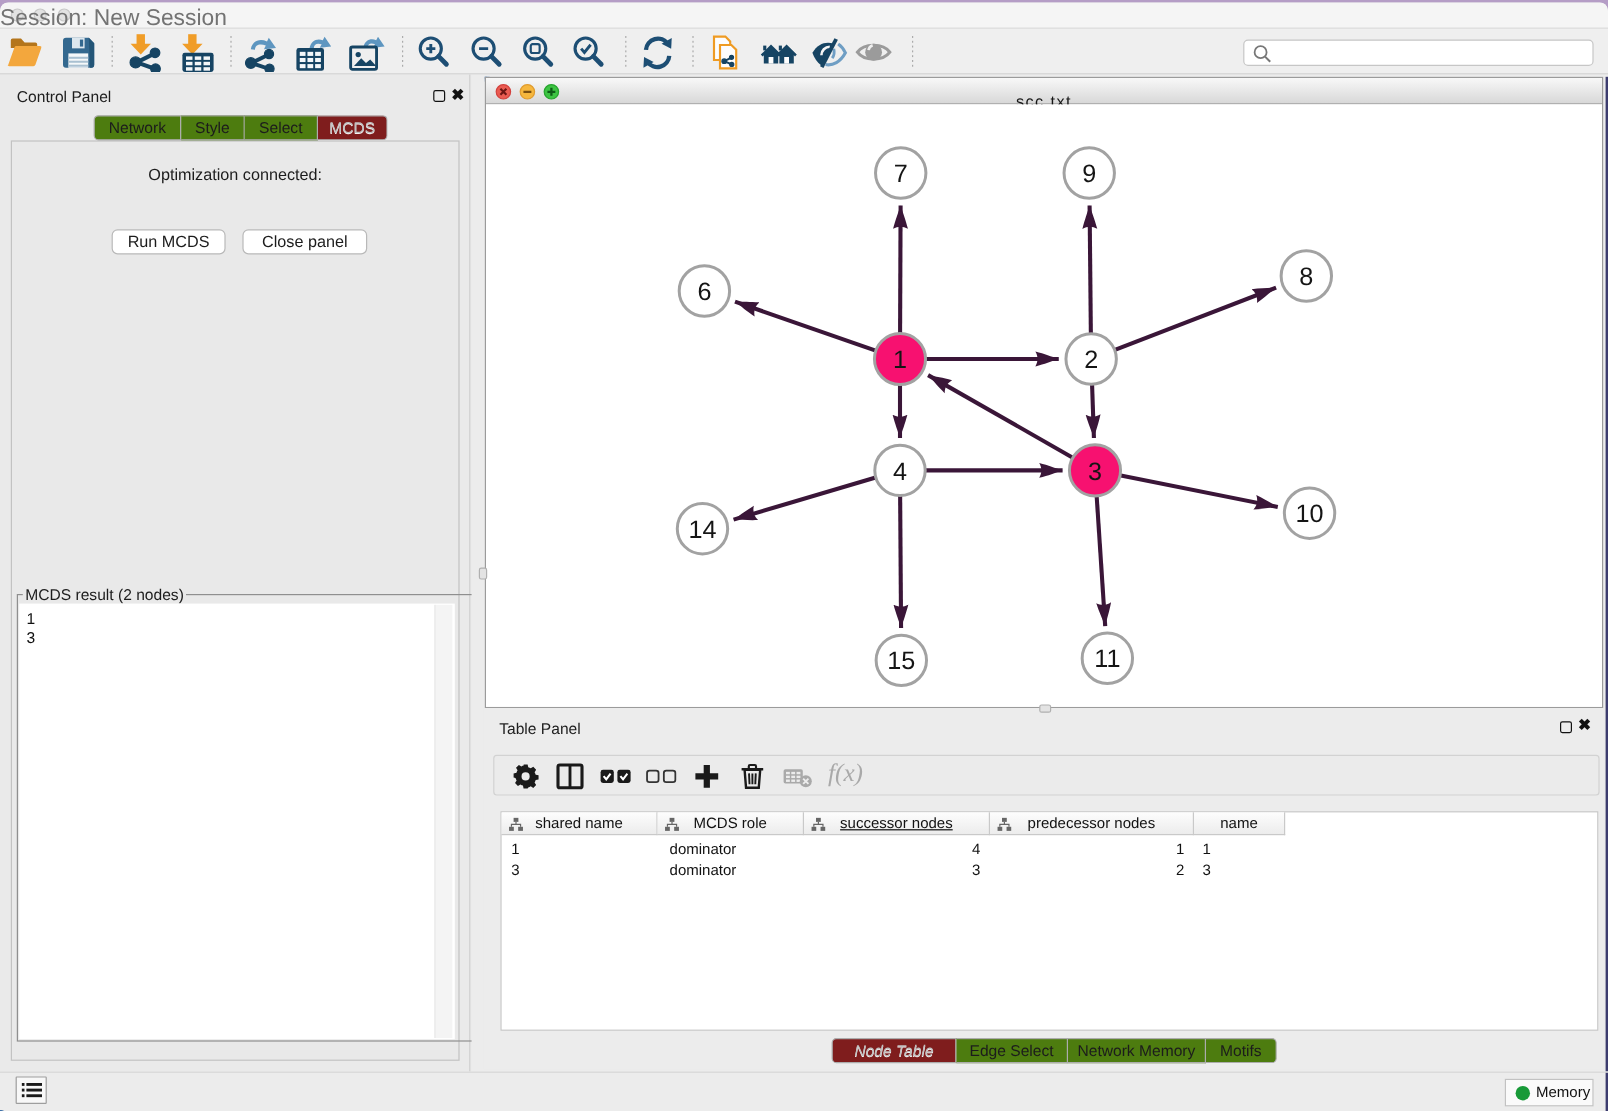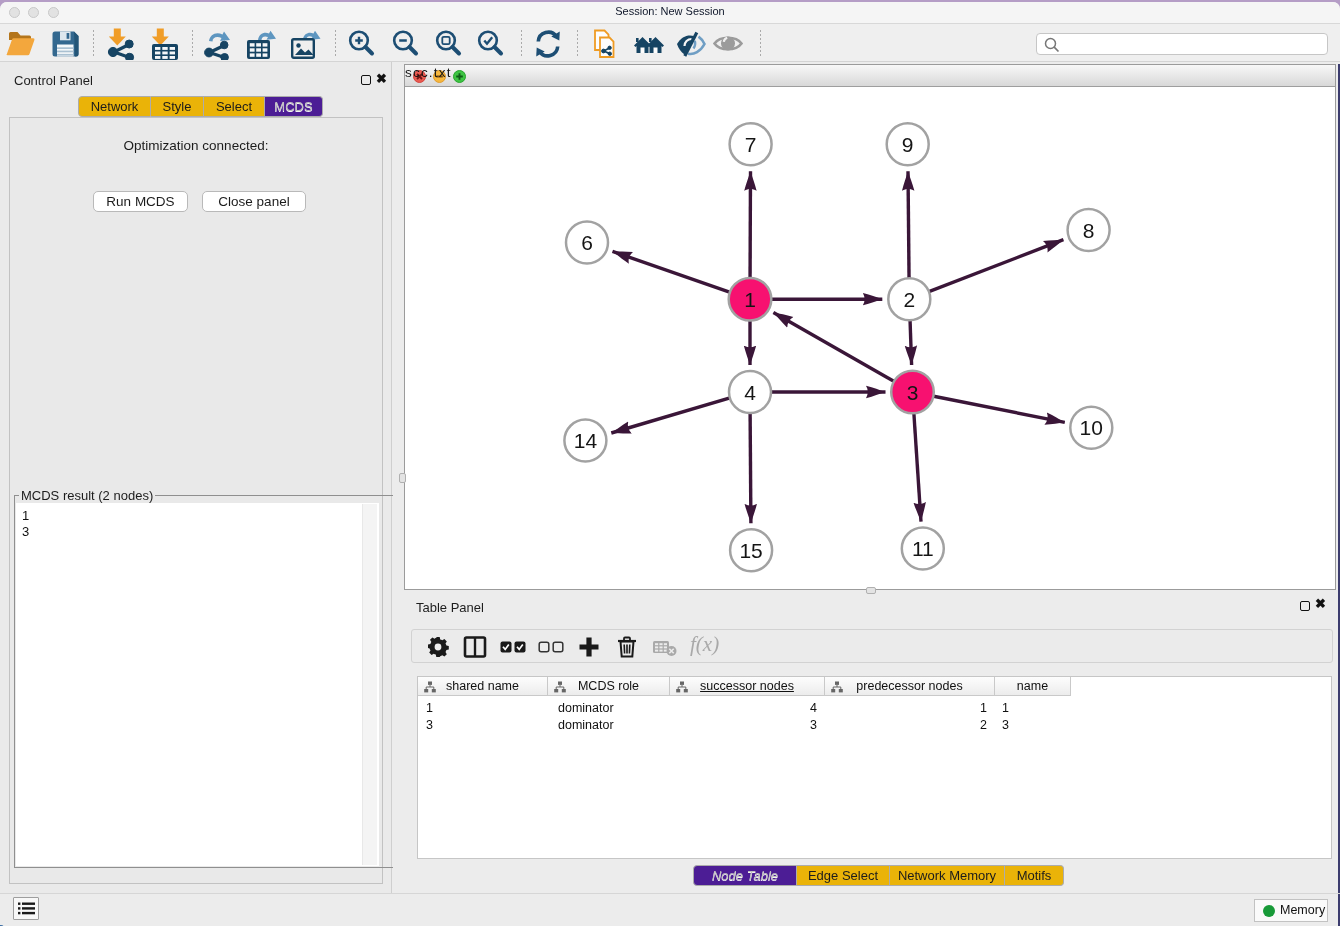--- a/index.html
+++ b/index.html
@@ -5,44 +5,44 @@
 * { margin:0; padding:0; box-sizing:border-box; }
 html,body { width:1340px; height:926px; overflow:hidden; }
 body { background:#b59dc6; font-family:"Liberation Sans", sans-serif; }
 .app { position:relative; width:1340px; height:926px; }
 .window { position:absolute; left:0; top:2px; width:1340px; height:924px;
   background:#ececec; border-radius:7px 7px 0 0; overflow:hidden; }
 .titlebar { position:absolute; left:0; top:0; width:100%; height:22px;
   background:#f5f5f5; border-bottom:1px solid #d8d8d8; }
 .tl-circle { position:absolute; top:5px; width:11px; height:11px; border-radius:50%;
   background:#e2e2e2; border:1px solid #c8c8c8; }
-.wtitle { position:absolute; top:3px; left:0; width:100%; text-align:center;
-  font-size:11px; color:#0f172a; }
+.wtitle { position:absolute; top:3px; left:0; width:100%; text-align:left;
+  font-size:19px; color:#737373; }
 .toolbar { position:absolute; left:0; top:22px; width:100%; height:38px; z-index:5;
   background:#efefef; border-bottom:1px solid #d4d4d4; }
 .tbi { position:absolute; top:4px; }
 .tbsep { position:absolute; top:6px; width:1px; height:26px;
   background-image:linear-gradient(#aaa 40%, rgba(0,0,0,0) 0%);
   background-size:1px 4px; background-repeat:repeat-y; }
 .searchbox { position:absolute; right:12px; top:9px; width:292px; height:22px;
   background:#fff; border:1px solid #c6c6c6; border-radius:4px; }
 .content { position:absolute; left:0; top:58px; width:1340px; height:833px; background:#ececec; }
 
 
 .cpanel { position:absolute; left:0; top:0; width:392px; height:833px;
   background:#eaeaea; border-right:1px solid #cfcfcf; }
 .cp-title { position:absolute; left:14px; top:13px; font-size:13px; color:#1e1e1e; }
 .pb-sq { position:absolute; width:10px; height:10px; border:1.5px solid #111; border-radius:2px; }
 .pb-x { position:absolute; font-size:13px; font-weight:bold; color:#111; }
 .cp-tabs { position:absolute; left:78px; top:36px; z-index:2; height:21px; display:flex; }
-.seg { height:21px; background:#eab308; border:1px solid #acacac; border-left:none;
+.seg { height:21px; background:#4d7c0f; border:1px solid #acacac; border-left:none;
   font-size:13px; color:#1c1c1c; text-align:center; line-height:19px; }
 .seg.first { border-left:1px solid #acacac; border-radius:4px 0 0 4px; }
 .seg.last { border-radius:0 4px 4px 0; }
-.seg.dis { background:#4c1d95; color:#c0c0c0; text-shadow:0 1px 0 #f4f4f4; }
+.seg.dis { background:#7f1d1d; color:#c0c0c0; text-shadow:0 1px 0 #f4f4f4; }
 .cp-body { position:absolute; left:9px; top:57px; width:374px; height:767px;
   border:1px solid #c2c2c2; background:#e9e9e9; }
 .opt-label { position:absolute; left:0; top:20px; width:100%; text-align:center;
   font-size:13.5px; color:#1c1c1c; }
 .dropdown { position:absolute; left:34px; top:40px; width:312px; height:22px;
   background:#fff; border:1px solid #b9b9b9; border-radius:5px;
   font-size:13.5px; color:#1c1c1c; line-height:20px; padding-left:13px; }
 .btn { position:absolute; top:73px; height:21px; background:#fff;
   border:1px solid #b9b9b9; border-radius:5px; font-size:13.5px; color:#1c1c1c;
   text-align:center; line-height:19px; }
@@ -54,21 +54,21 @@
 .fs-text { position:absolute; left:2px; top:15px; width:363px; height:363px; background:#fff; }
 .fs-scroll { position:absolute; right:2px; top:1px; width:15px; height:361px; background:#f4f4f4; border-left:1px solid #e8e8e8;}
 .fs-line { position:absolute; left:6px; font-size:13px; color:#111; }
 
 
 .rpane { position:absolute; left:393px; top:0; width:947px; height:833px; background:#ececec; }
 .netwin { position:absolute; left:11px; top:4px; width:932px; height:526px;
   border:1px solid #9b9b9b; background:#fff; }
 .nw-titlebar { position:absolute; left:0; top:0; width:100%; height:22px;
   background:linear-gradient(#f8f8f8, #d8d8d8); border-bottom:1px solid #9e9e9e; }
-.nw-title { position:absolute; top:0; width:100%; font-size:13.5px;
+.nw-title { position:absolute; top:12px; width:100%; text-align:center; font-size:13.5px;
   font-weight:normal; letter-spacing:1.2px; color:#151515; }
 .tlight { position:absolute; top:5px; width:13px; height:13px; border-radius:50%; text-align:center; }
 .tlight svg { position:absolute; left:0; top:0; }
 .nw-canvas { position:absolute; left:0; top:22px; width:930px; height:502px; background:#fff; }
 .blueline { position:absolute; left:944.5px; top:4px; width:2.5px; height:829px; background:#3c3c6e; }
 
 
 .tpanel { position:absolute; left:10px; top:530px; width:934px; height:301px; background:#ececec; }
 .tp-title { position:absolute; left:13px; top:10px; font-size:13px; color:#1e1e1e; }
 .tp-toolbar { position:absolute; left:8px; top:39px; width:922px; height:34px;

